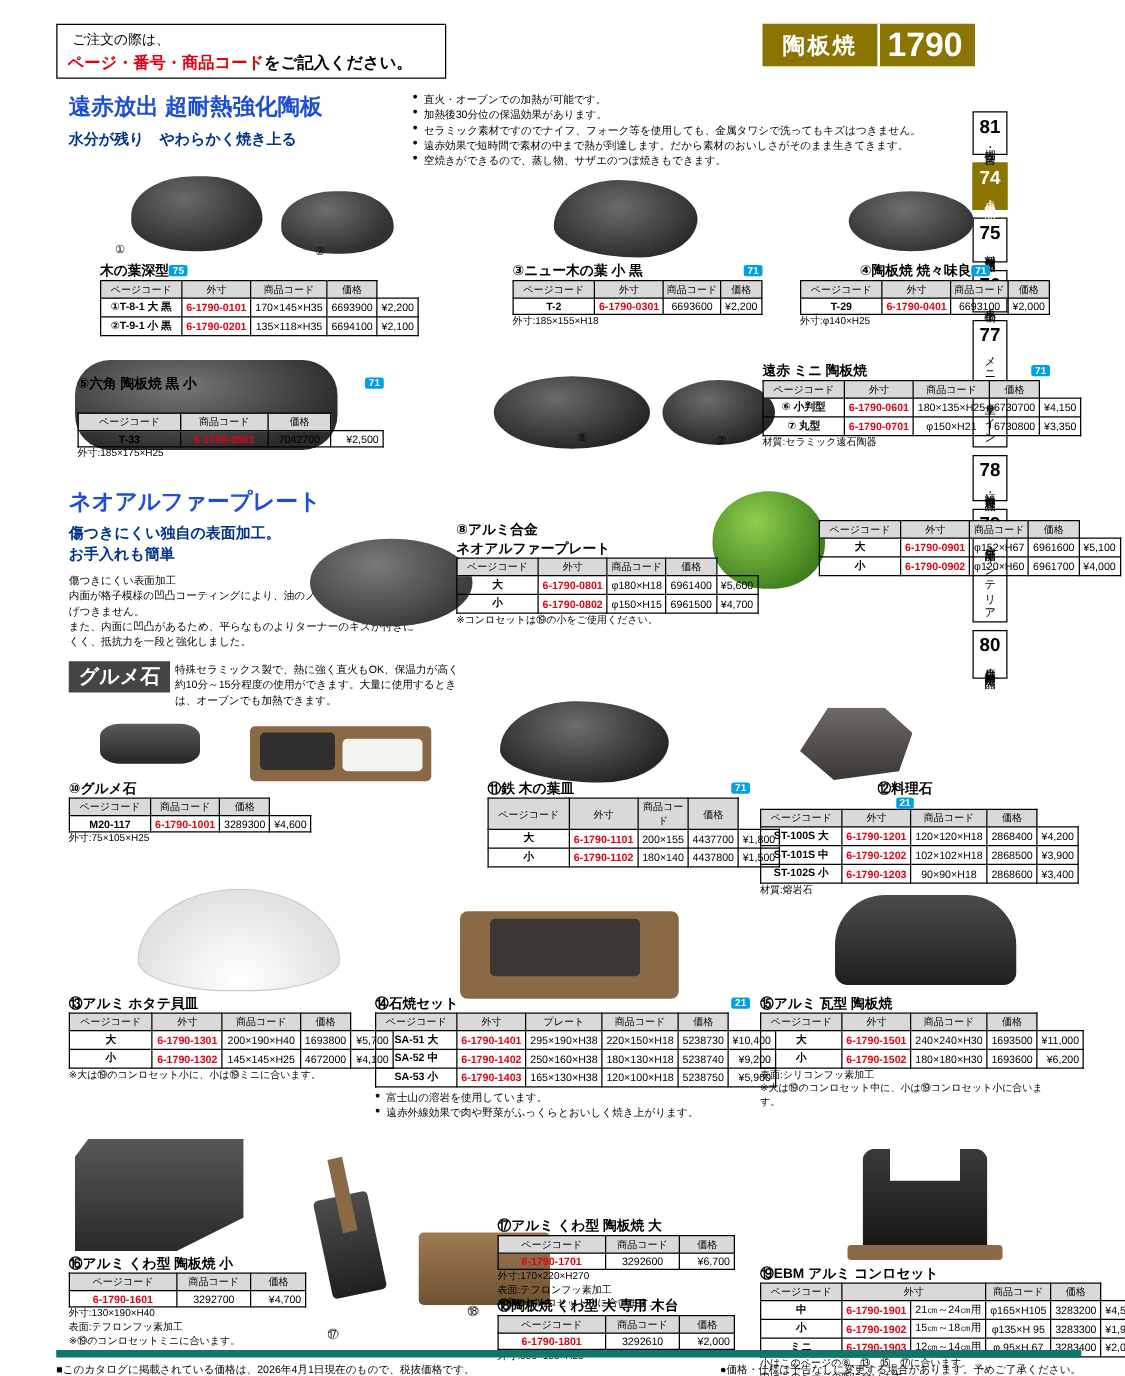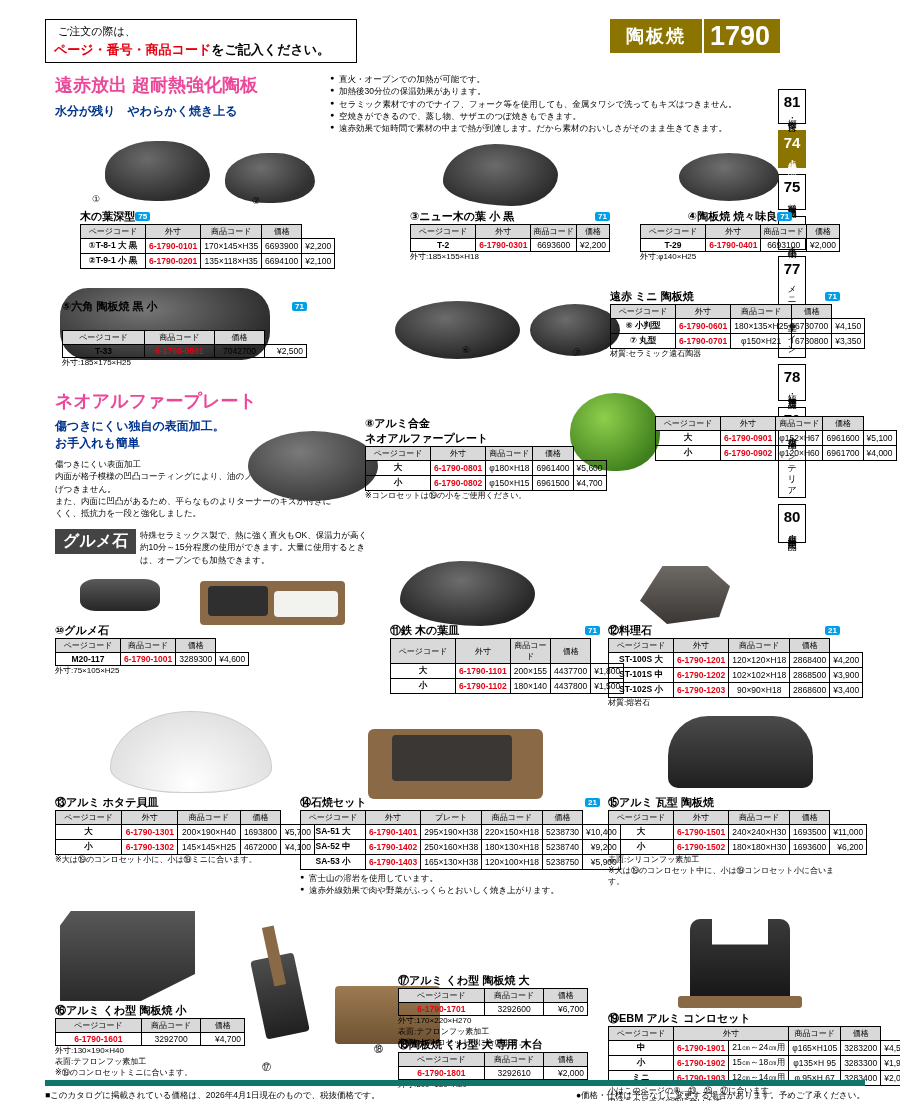--- a/index.html
+++ b/index.html
@@ -16,21 +16,21 @@
   .hdr-num{background:#8b7500;color:#fff;font-size:27px;font-weight:bold;padding:2px 10px 0 6px;border-left:2px solid #fff;}
 
   
   .tabs{position:absolute;right:4px;top:78px;width:26px;}
   .tab{width:26px;margin-bottom:6px;border:1px solid #000;text-align:center;padding:4px 0 6px 0;background:#fff;}
   .tab .n{font-size:15px;font-weight:bold;line-height:1;}
   .tab .t{font-size:9px;writing-mode:vertical-rl;margin:3px auto 0 auto;letter-spacing:1px;line-height:1.15;}
   .tab.active{background:#8b7500;color:#fff;border-color:#8b7500;}
 
   
-  .sec-title{font-size:18px;font-weight:bold;color:#ec4899;}
+  .sec-title{font-size:18px;font-weight:bold;color:#1d4ed8;}
   .sub-title{font-size:12px;font-weight:bold;color:#00338d;}
   .body-txt{font-size:8.5px;line-height:1.45;}
   .note{font-size:8px;line-height:1.35;}
   .cap{font-size:11px;font-weight:bold;}
 
   
   ul.dot{margin:0;padding:0;list-style:none;}
   ul.dot li{font-size:8.5px;line-height:1.45;padding-left:9px;position:relative;}
   ul.dot li:before{content:"●";position:absolute;left:0;top:0;font-size:7px;}
 
@@ -101,22 +101,22 @@
 
   <div style="position:absolute;left:55px;top:62px;width:260px;">
     <div class="sec-title">遠赤放出 超耐熱強化陶板</div>
     <div class="sub-title" style="margin-top:6px;">水分が残り　やわらかく焼き上る</div>
   </div>
   <div style="position:absolute;left:330px;top:62px;width:500px;">
     <ul class="dot">
       <li>直火・オーブンでの加熱が可能です。</li>
       <li>加熱後30分位の保温効果があります。</li>
       <li>セラミック素材ですのでナイフ、フォーク等を使用しても、金属タワシで洗ってもキズはつきません。</li>
+      <li>遠赤効果で短時間で素材の中まで熱が到達します。だから素材のおいしさがそのまま生きてきます。</li>
       <li>空焼きができるので、蒸し物、サザエのつぼ焼きもできます。</li>
-      <li>遠赤効果で短時間で素材の中まで熱が到達します。だから素材のおいしさがそのまま生きてきます。</li>
     </ul>
   </div>
 
   <div style="position:absolute;left:105px;top:130px;width:105px;height:60px;background:radial-gradient(ellipse at 40% 30%,#6a6a6a,#2e2e2e 70%);border-radius:50% 45% 48% 50%/55% 60% 45% 42%;"></div>
   <div style="position:absolute;left:92px;top:183px;font-size:9px;">①</div>
   <div style="position:absolute;left:225px;top:142px;width:90px;height:50px;background:radial-gradient(ellipse at 40% 30%,#6d6d6d,#313131 70%);border-radius:50% 45% 48% 50%/55% 60% 45% 42%;"></div>
   <div style="position:absolute;left:252px;top:185px;font-size:9px;">②</div>
   <div style="position:absolute;left:443px;top:133px;width:115px;height:62px;background:radial-gradient(ellipse at 45% 35%,#6b6b6b,#2c2c2c 75%);border-radius:45% 55% 40% 60%/60% 50% 50% 40%;"></div>
   <div style="position:absolute;left:679px;top:142px;width:100px;height:48px;background:radial-gradient(ellipse at 45% 30%,#6f6f6f,#333 75%);border-radius:50%;"></div>
 
@@ -391,21 +391,21 @@
             <td class="code">6-1790-1102</td>
             <td>180×140</td>
             <td>4437800</td>
             <td class="pr">¥1,500</td>
           </tr>
     </tbody>
       </table>
   </div>
 
   <div style="position:absolute;left:608px;top:612px;width:232px;">
-    <div class="cap" style="display:flex;justify-content:space-between;align-items:center;">
+    <div class="cap" style="display:flex;justify-content:space-between;align-items:center;flex-direction:column;">
       <span><span class="cnum">⑫</span><span>料理石</span></span>
       <span class="badge">21</span>
     </div>
     <table class="pt">
       <tbody>
           <tr>
             <th>ページコード</th>
             <th>外寸</th>
             <th>商品コード</th>
             <th>価格</th>

